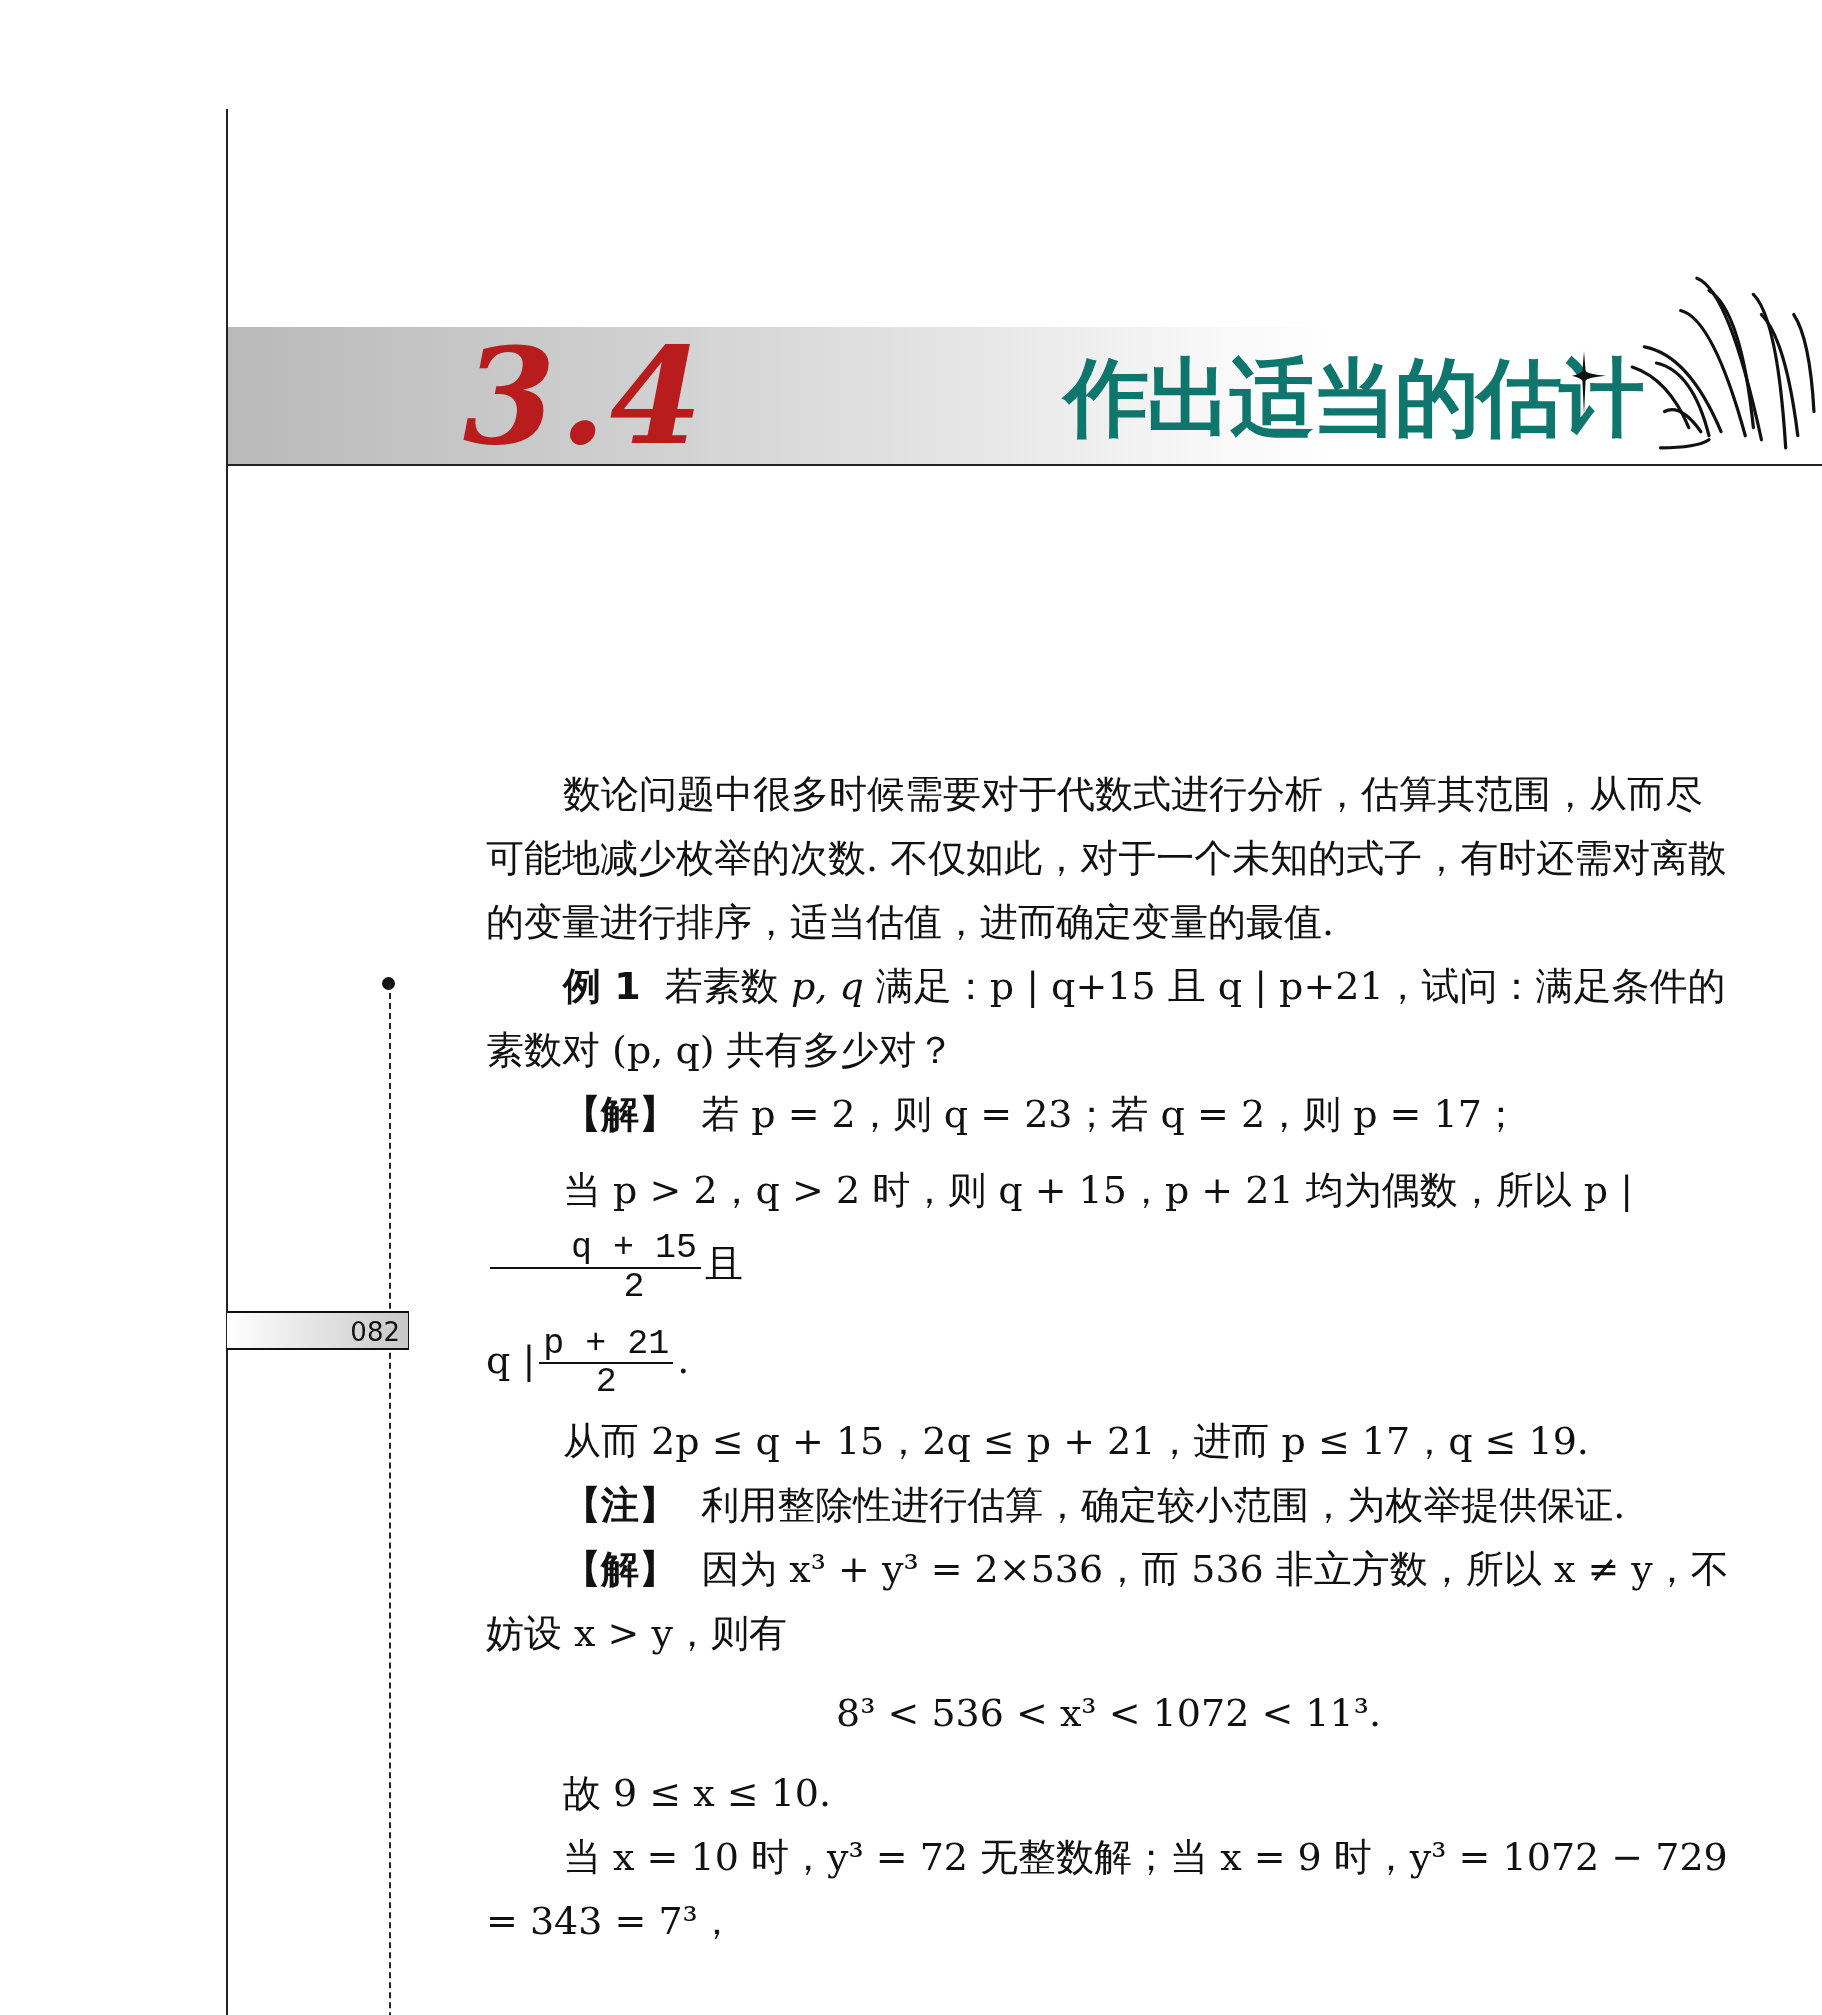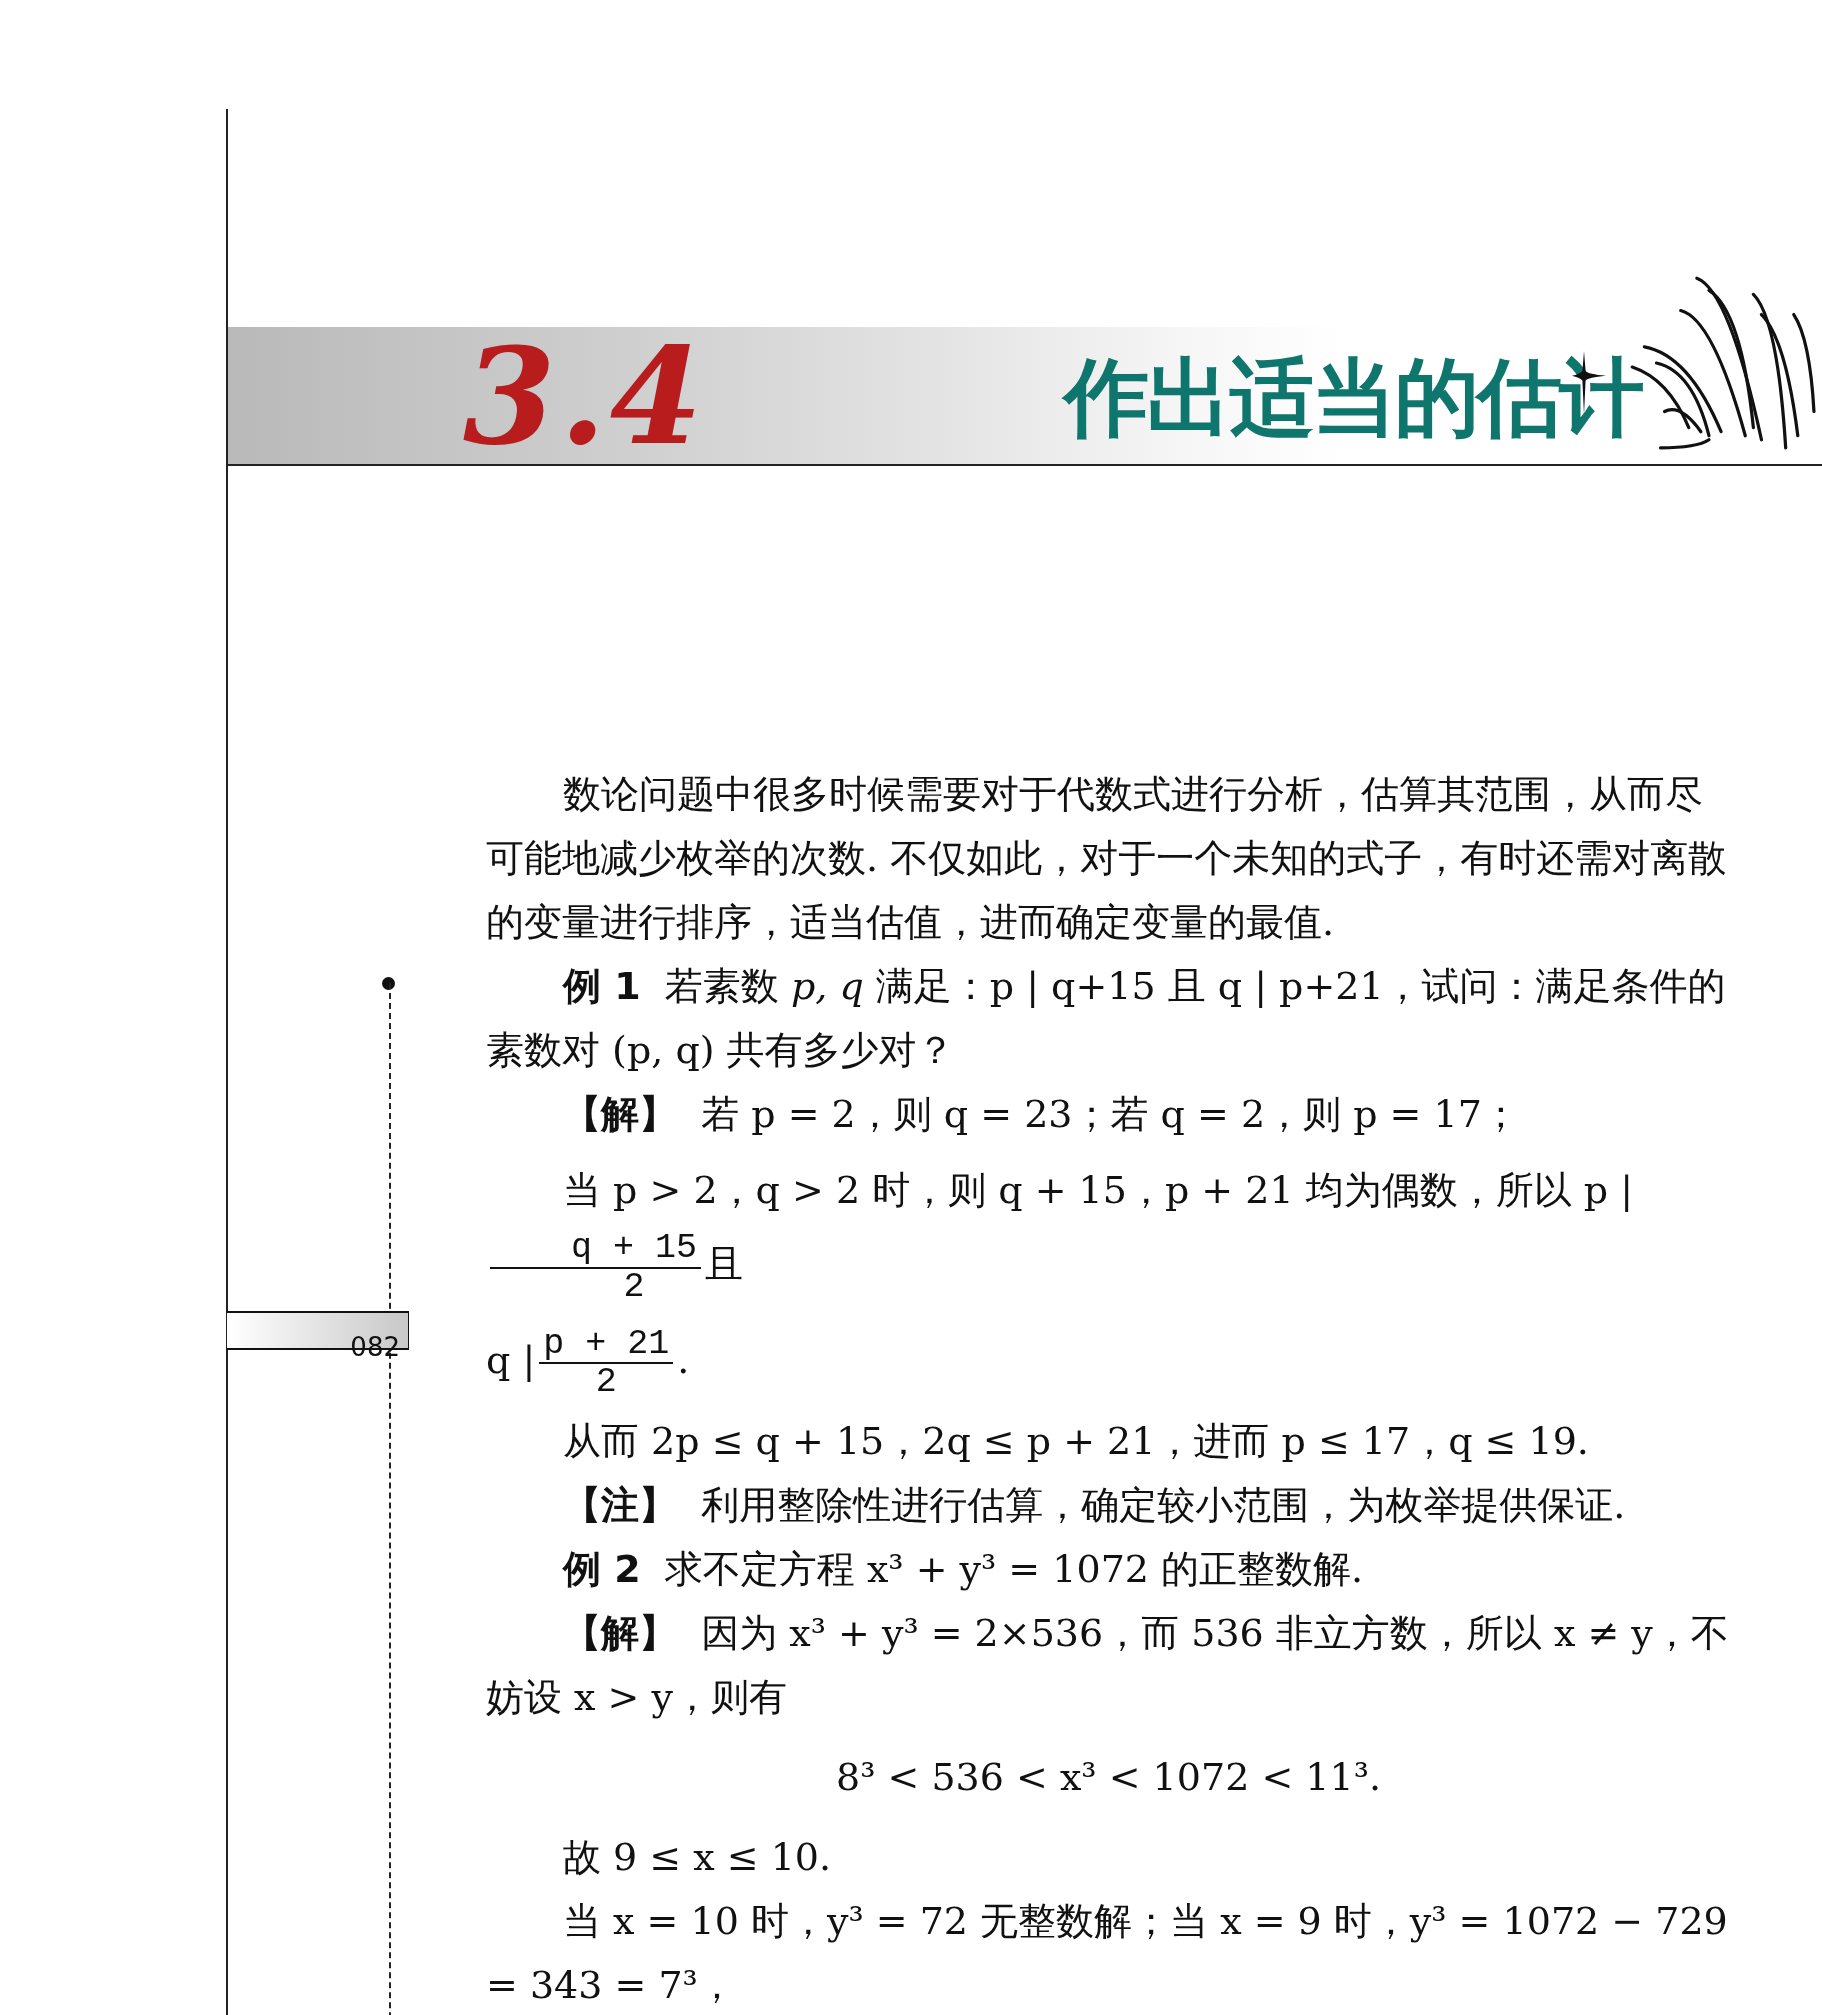--- a/index.html
+++ b/index.html
@@ -40,21 +40,21 @@
     .dot {
       position: absolute; left: 382px; top: 977px; width: 13px; height: 13px;
       border-radius: 50%; background: #111;
     }
     .page-tab {
       position: absolute; left: 227px; top: 1311px; width: 181px; height: 35px;
       border-top: 2px solid #111; border-bottom: 2px solid #111; border-right: 1.6px solid #111;
       background: linear-gradient(90deg, #ffffff 0%, #e9e9e9 40%, #c8c8c8 100%);
     }
     .page-num {
-      position: absolute; right: 8px; top: 19px; font-size: 26px;
+      position: absolute; right: 8px; top: 4px; font-size: 26px;
       font-family: "DejaVu Sans", sans-serif; color: #111;
     }
     .content {
       position: absolute; left: 486px; top: 762px; width: 1245px;
       font-size: 38px; line-height: 64px; color: #111;
       font-family: "DejaVu Serif", serif;
     }
     .content p { margin: 0; }
     .indent { text-indent: 77px; }
     .hl { font-family: "DejaVu Sans", sans-serif; font-weight: bold; }
@@ -108,21 +108,20 @@
   <p class="indent"><span class="hl">【解】</span>&nbsp;&nbsp;<span>若 p = 2，则 q = 23；若 q = 2，则 p = 17；</span></p>
 
   <p class="indent" style="margin-top:12px;"><span>当 p &gt; 2，q &gt; 2 时，则 q + 15，p + 21 均为偶数，所以 p |</span><span class="frac"><span class="num">q + 15</span><span class="den">2</span></span><span>且</span></p>
 
   <p style="margin-top:4px;"><span>q |</span><span class="frac"><span class="num">p + 21</span><span class="den">2</span></span><span>.</span></p>
 
   <p class="indent">从而 2p ≤ q + 15，2q ≤ p + 21，进而 p ≤ 17，q ≤ 19.</p>
 
   <p class="indent"><span class="hl">【注】</span>&nbsp;&nbsp;<span>利用整除性进行估算，确定较小范围，为枚举提供保证.</span></p>
 
-  <p class="indent"><span class="hl">例 2</span>&nbsp;&nbsp;<span>求不定方程 x³ + y³ = 1072 的正整数解.</span></p>
 
   <p class="indent"><span class="hl">【解】</span>&nbsp;&nbsp;<span>因为 x³ + y³ = 2×536，而 536 非立方数，所以 x ≠ y，不妨设 x &gt; y，则有</span></p>
 
   <p class="center-eq">8³ &lt; 536 &lt; x³ &lt; 1072 &lt; 11³.</p>
 
   <p class="indent">故 9 ≤ x ≤ 10.</p>
   <p class="indent">当 x = 10 时，y³ = 72 无整数解；当 x = 9 时，y³ = 1072 − 729 = 343 = 7³，</p>
 
 </div>
 

